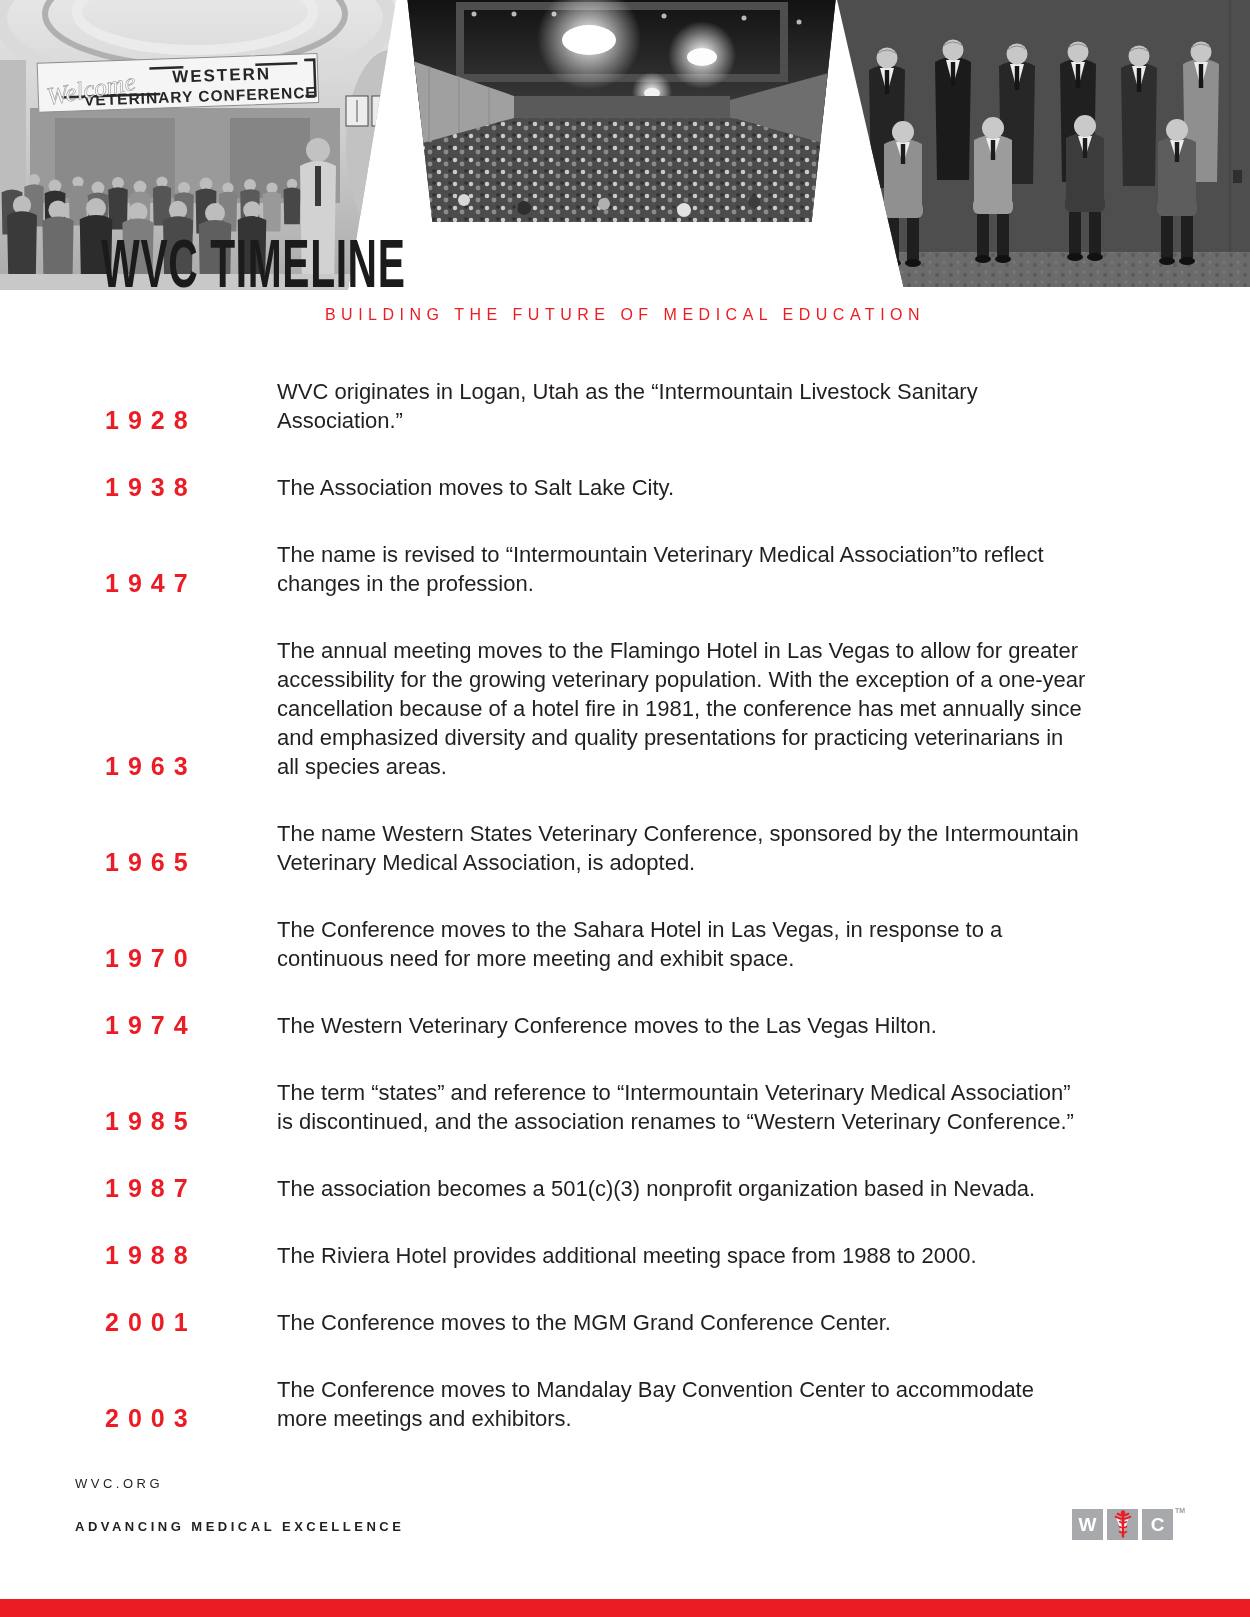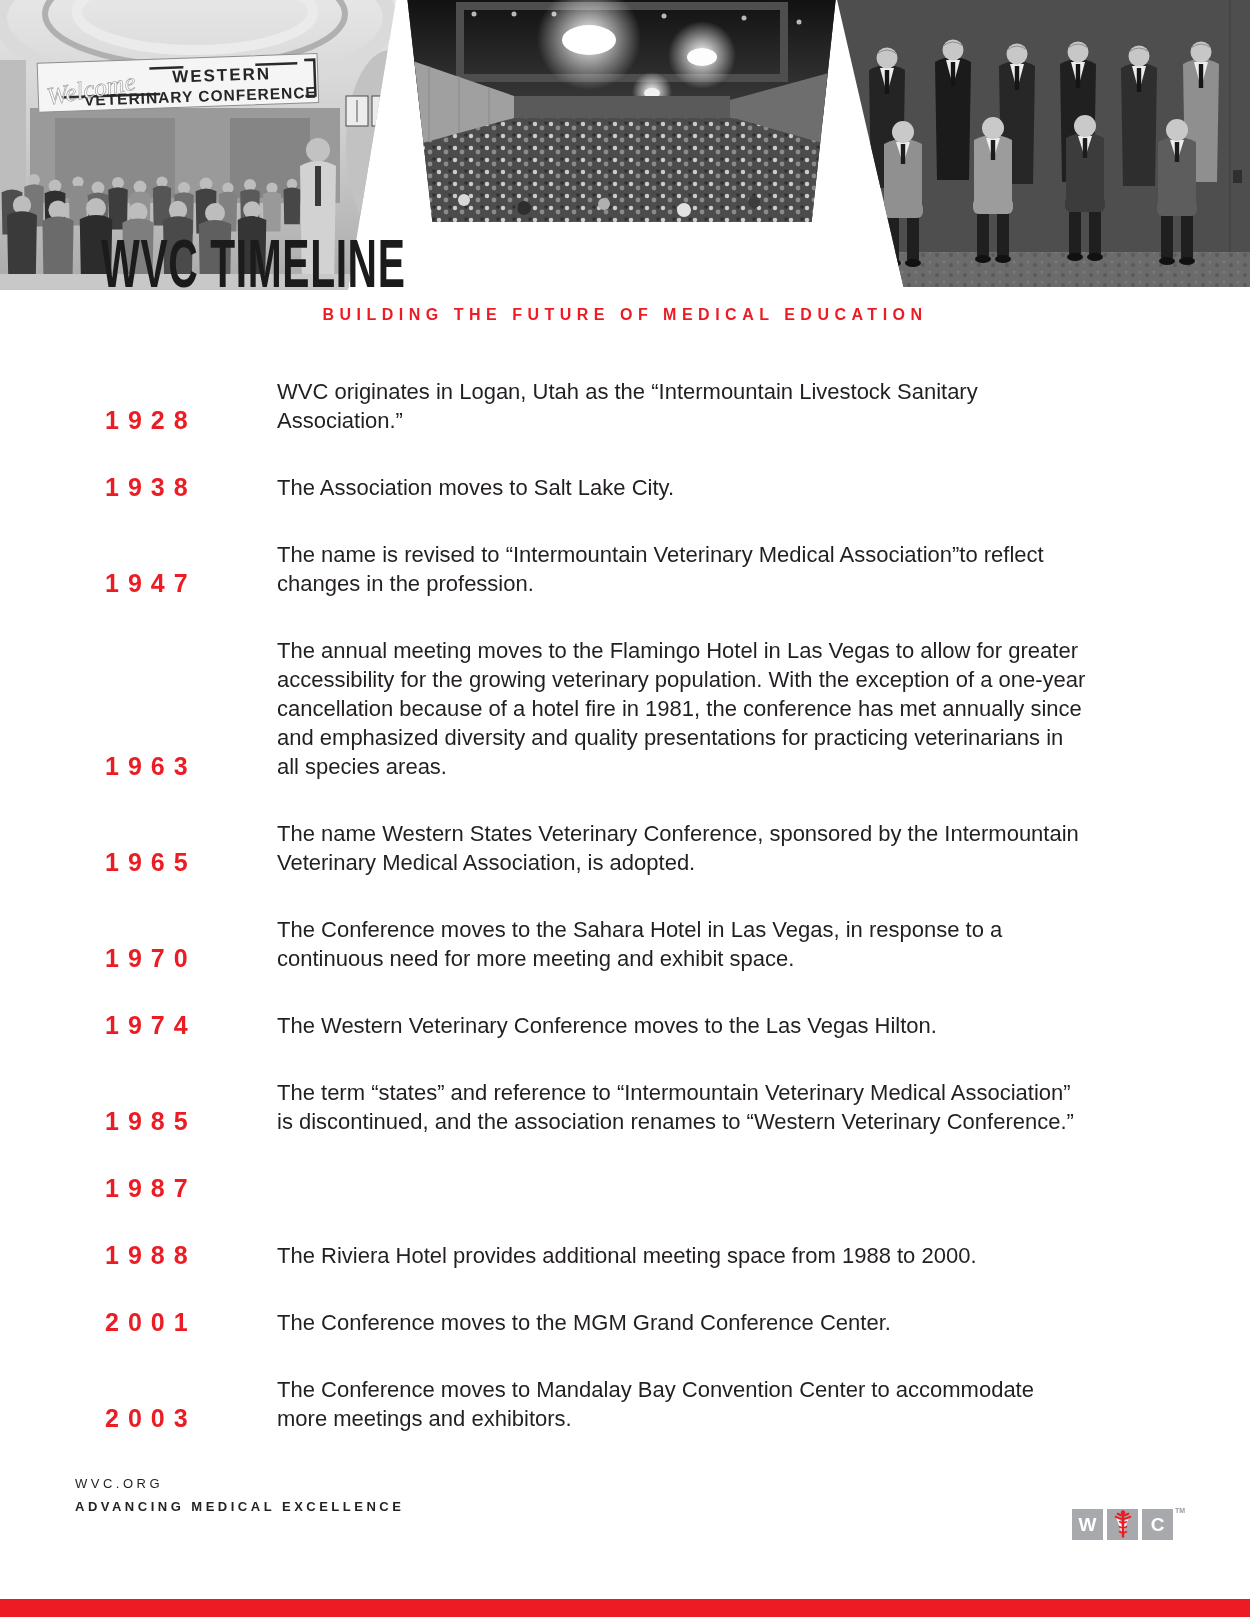--- a/index.html
+++ b/index.html
@@ -16,34 +16,34 @@
   #photo-right{left:835px;width:415px;height:287px;clip-path:polygon(0.5% 0,100% 0,100% 100%,16.5% 100%);}
   
   .title{
     position:absolute;top:232px;left:0;width:100%;
     font-size:68px;font-weight:bold;line-height:62px;color:#1b1b1b;
     white-space:nowrap;
   }
   .title .squeeze{display:inline-block;transform:scaleX(.6);transform-origin:50% 50%;letter-spacing:1px;}
   .subtitle{
     position:absolute;top:306px;left:0;width:100%;text-align:center;
-    font-size:16px;font-weight:bold;letter-spacing:5.5px;color:var(--accent,#ec1c24);
+    font-size:16px;font-weight:normal;letter-spacing:5.5px;color:var(--accent,#ec1c24);
   }
   
   .timeline{padding:377px 0 0 105px;box-sizing:border-box;}
   .entry{display:flex;align-items:flex-end;margin-bottom:38px;}
   .year{
     flex:none;width:172px;font-size:25px;font-weight:bold;
     letter-spacing:9px;color:var(--accent,#ec1c24);line-height:29px;
   }
   .desc{width:812px;font-size:22px;line-height:29px;color:var(--ink,#231f20);}
   
   .footer-left{position:absolute;left:75px;top:1476px;}
   .footer-site{font-size:13px;font-weight:normal;letter-spacing:3.5px;color:var(--ink,#231f20);}
-  .footer-tagline{margin-top:8px;font-size:13px;font-weight:bold;letter-spacing:3.5px;color:var(--ink,#231f20);}
+  .footer-tagline{margin-top:28px;font-size:13px;font-weight:bold;letter-spacing:3.5px;color:var(--ink,#231f20);}
   .logo{position:absolute;left:1072px;top:1509px;display:flex;align-items:flex-start;}
   .logo-sq{
     width:31px;height:31px;margin-right:4px;background:var(--logo-gray,#a7a9ac);
     display:flex;align-items:center;justify-content:center;position:relative;
     color:#ffffff;font-size:19px;font-weight:bold;
   }
   .logo-sq .cad{position:absolute;left:50%;top:50%;transform:translate(-50%,-52%);}
   .logo-tm{font-size:7px;color:#9a9c9e;margin-left:2px;margin-top:-2px;font-weight:bold;}
   .bottom-bar{position:absolute;left:0;bottom:0;width:100%;height:18px;background:var(--accent,#ec1c24);}
 </style>
@@ -255,20 +255,21 @@
     <div class="entry">
       <div class="year">1974</div>
       <div class="desc">The Western Veterinary Conference moves to the Las Vegas Hilton.</div>
     </div>
     <div class="entry">
       <div class="year">1985</div>
       <div class="desc">The term “states” and reference to “Intermountain Veterinary Medical Association” is discontinued, and the association renames to “Western Veterinary Conference.”</div>
     </div>
     <div class="entry">
       <div class="year">1987</div>
+      <div class="desc">The association becomes a 501(c)(3) nonprofit organization based in Nevada.</div>
     </div>
     <div class="entry">
       <div class="year">1988</div>
       <div class="desc">The Riviera Hotel provides additional meeting space from 1988 to 2000.</div>
     </div>
     <div class="entry">
       <div class="year">2001</div>
       <div class="desc">The Conference moves to the MGM Grand Conference Center.</div>
     </div>
     <div class="entry">

